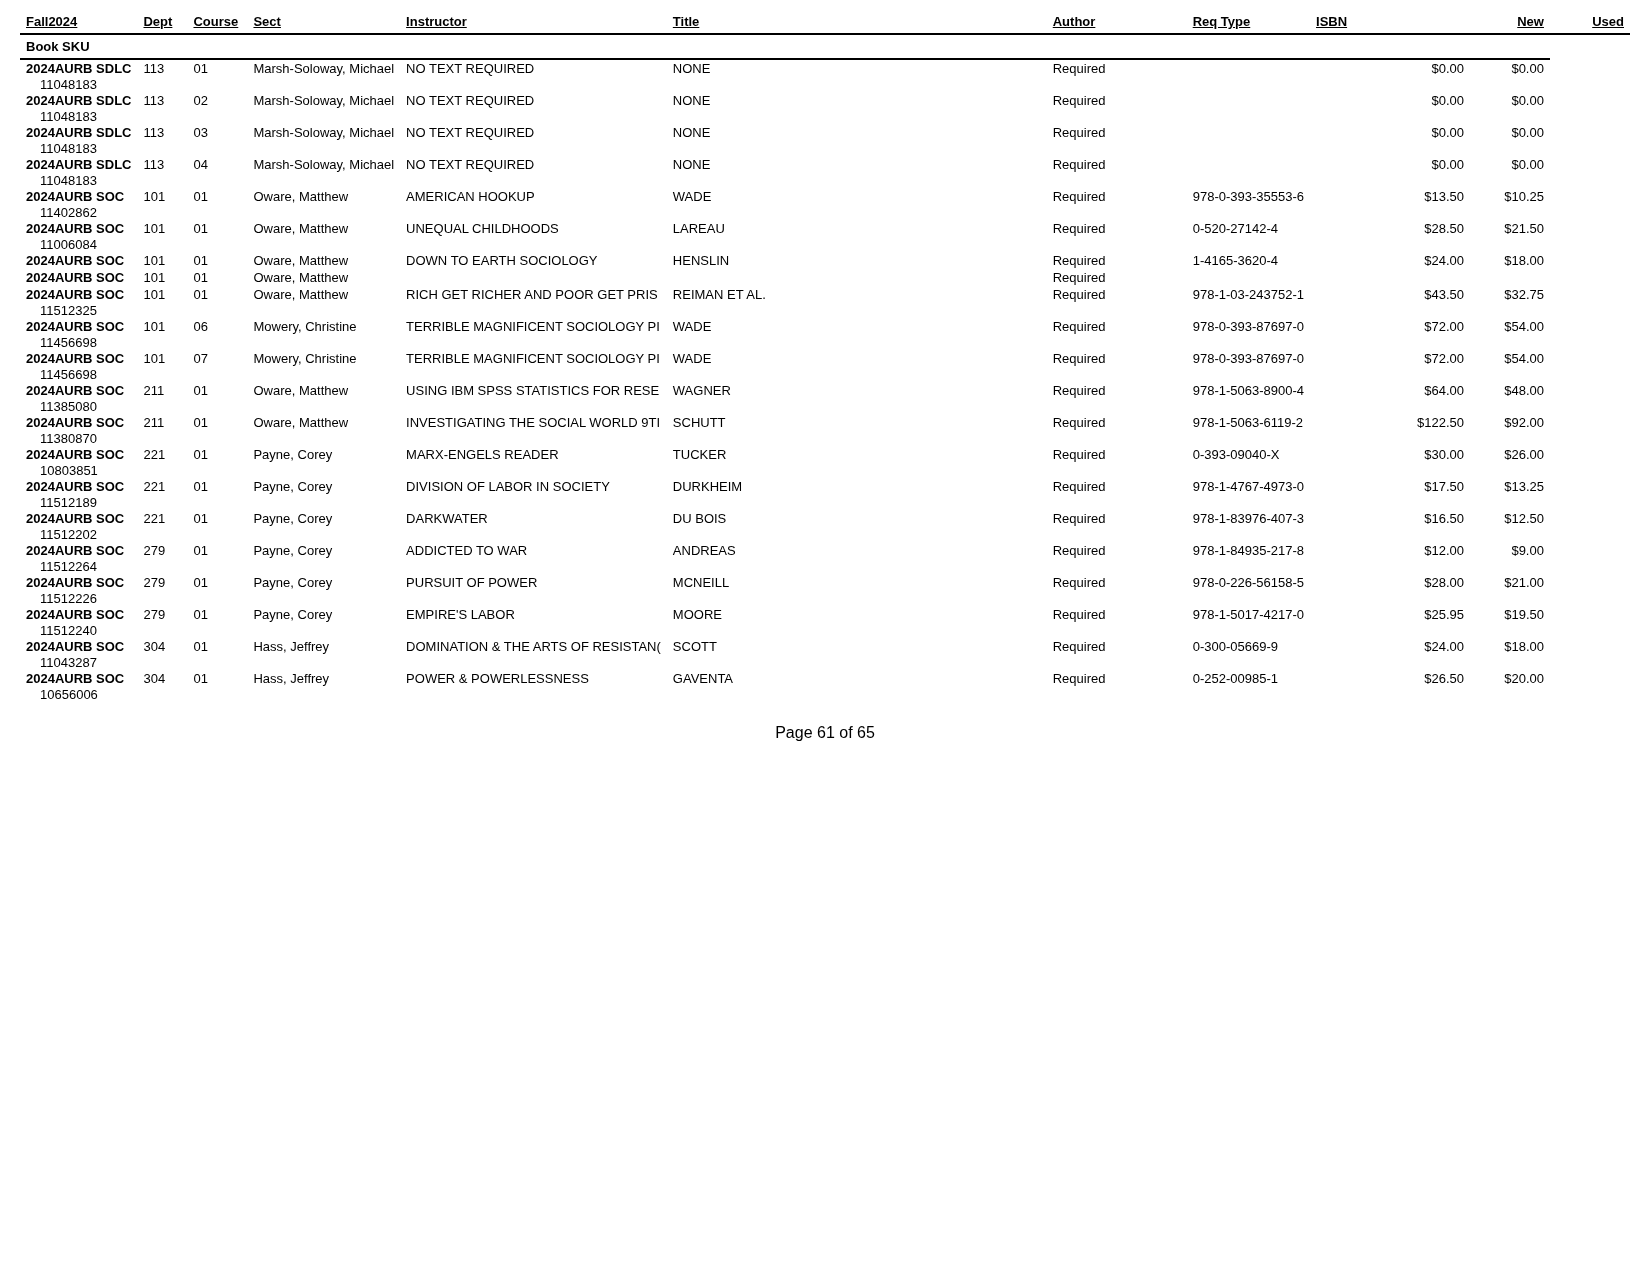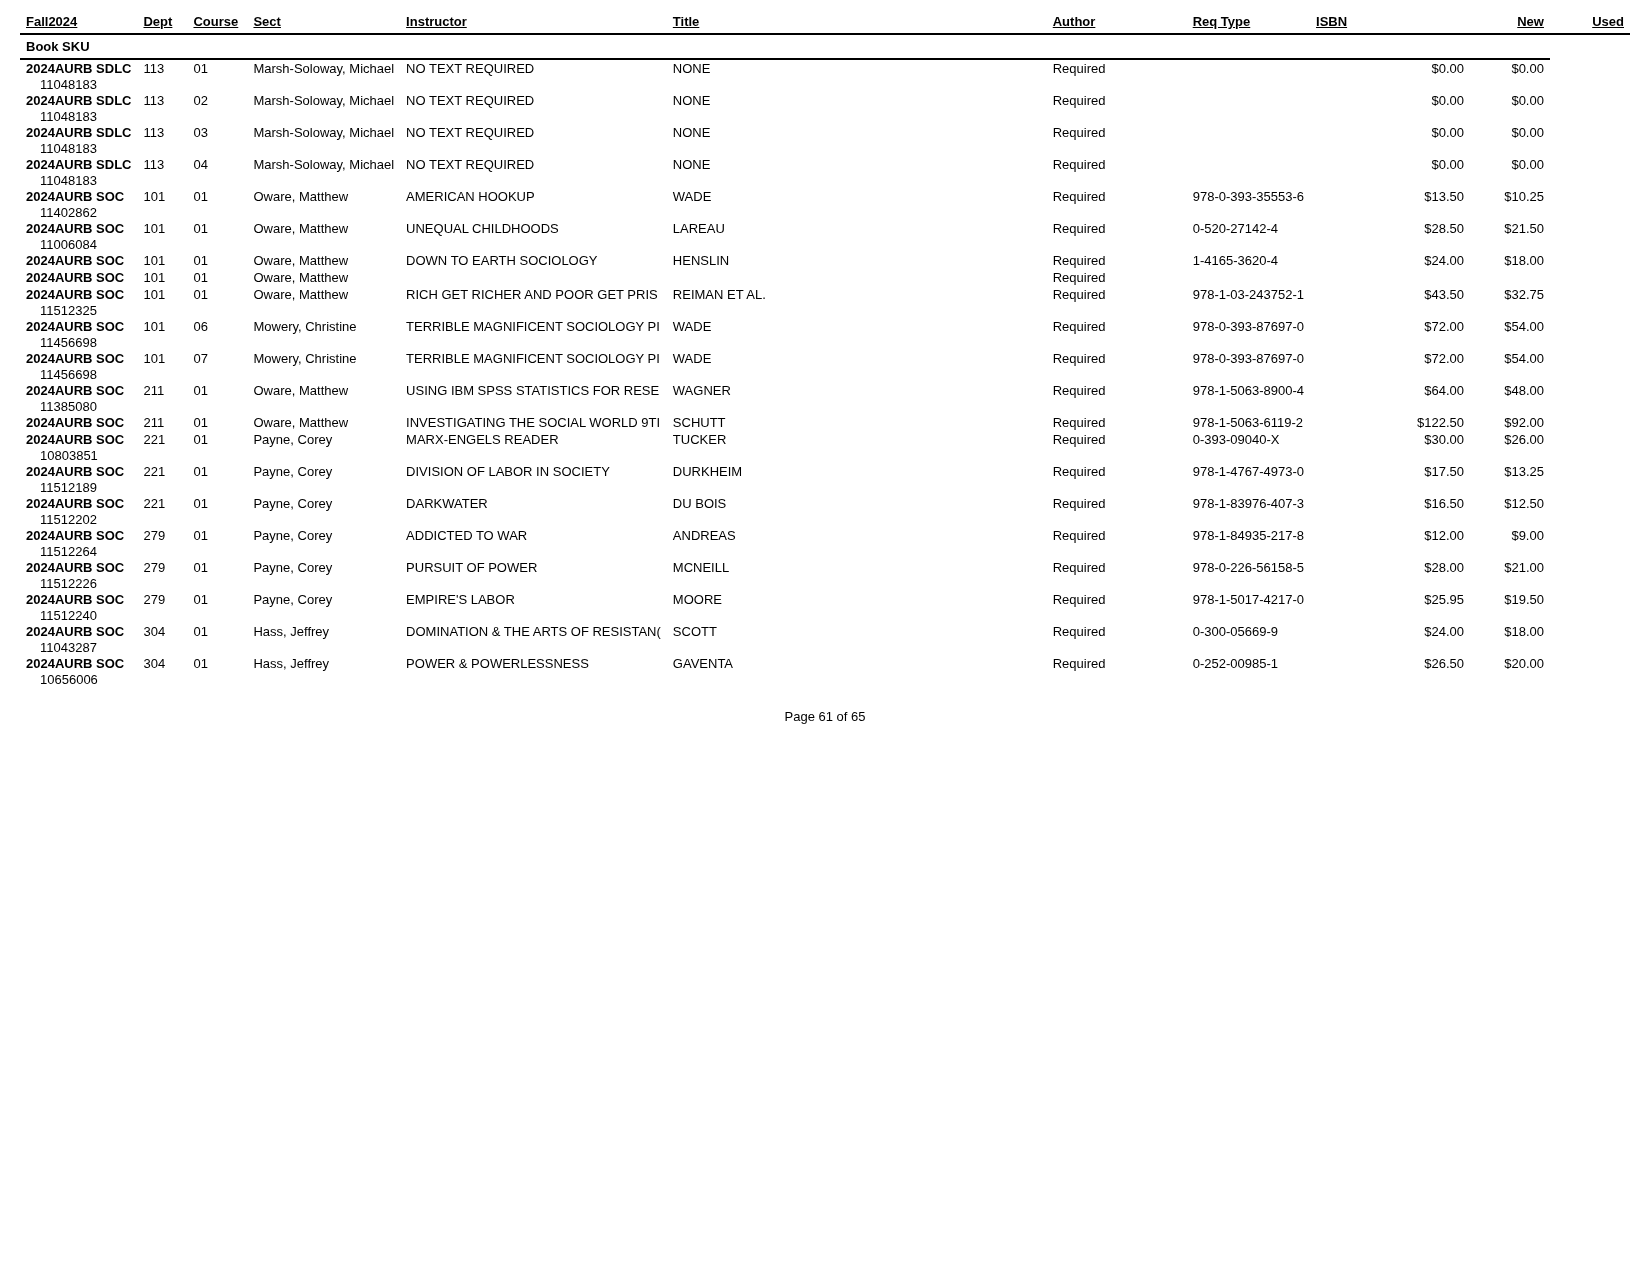--- a/index.html
+++ b/index.html
@@ -37,21 +37,21 @@
       padding-top: 0;
       padding-bottom: 0;
     }
     .main-row td {
       padding-top: 1px;
       padding-bottom: 1px;
     }
     .page-footer {
       text-align: center;
       margin-top: 20px;
-      font-size: 13px;
+      font-size: 16px;
     }
     .col-fall { width: 90px; }
     .col-dept { width: 50px; }
     .col-course { width: 60px; }
     .col-sect { width: 45px; }
     .col-instructor { width: 200px; }
     .col-title { width: 380px; }
     .col-author { width: 140px; }
     .col-reqtype { width: 100px; }
     .col-isbn { width: 160px; }
@@ -272,20 +272,24 @@
       <td>211</td>
       <td>01</td>
       <td>Oware, Matthew</td>
       <td>INVESTIGATING THE SOCIAL WORLD 9TI</td>
       <td>SCHUTT</td>
       <td>Required</td>
       <td>978-1-5063-6119-2</td>
       <td class="price">$122.50</td>
       <td class="price">$92.00</td>
     </tr>
+        <tr class="sku-row">
+      <td colspan="2" style="padding-left:20px; color:#000;">11380870</td>
+      <td colspan="9"></td>
+    </tr>
         <tr class="main-row">
       <td colspan="2" style="font-weight:bold;">2024AURB SOC</td>
       <td>221</td>
       <td>01</td>
       <td>Payne, Corey</td>
       <td>MARX-ENGELS READER</td>
       <td>TUCKER</td>
       <td>Required</td>
       <td>0-393-09040-X</td>
       <td class="price">$30.00</td>

